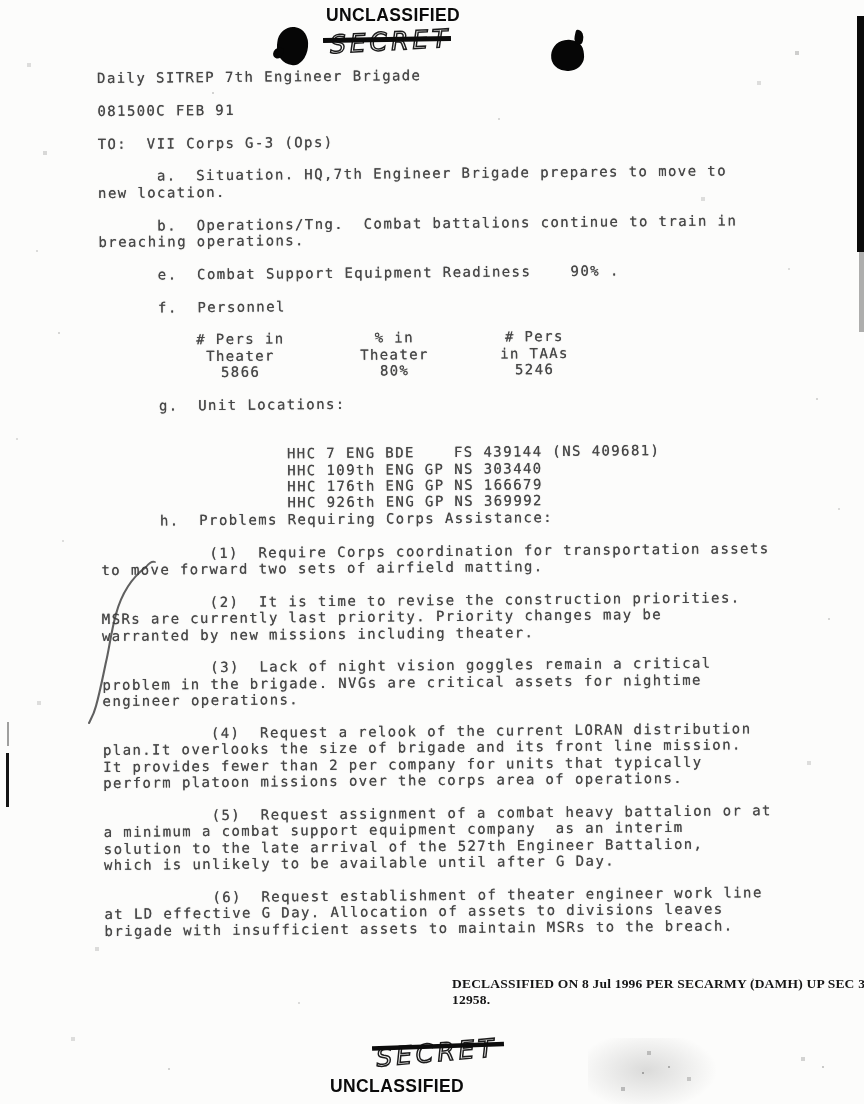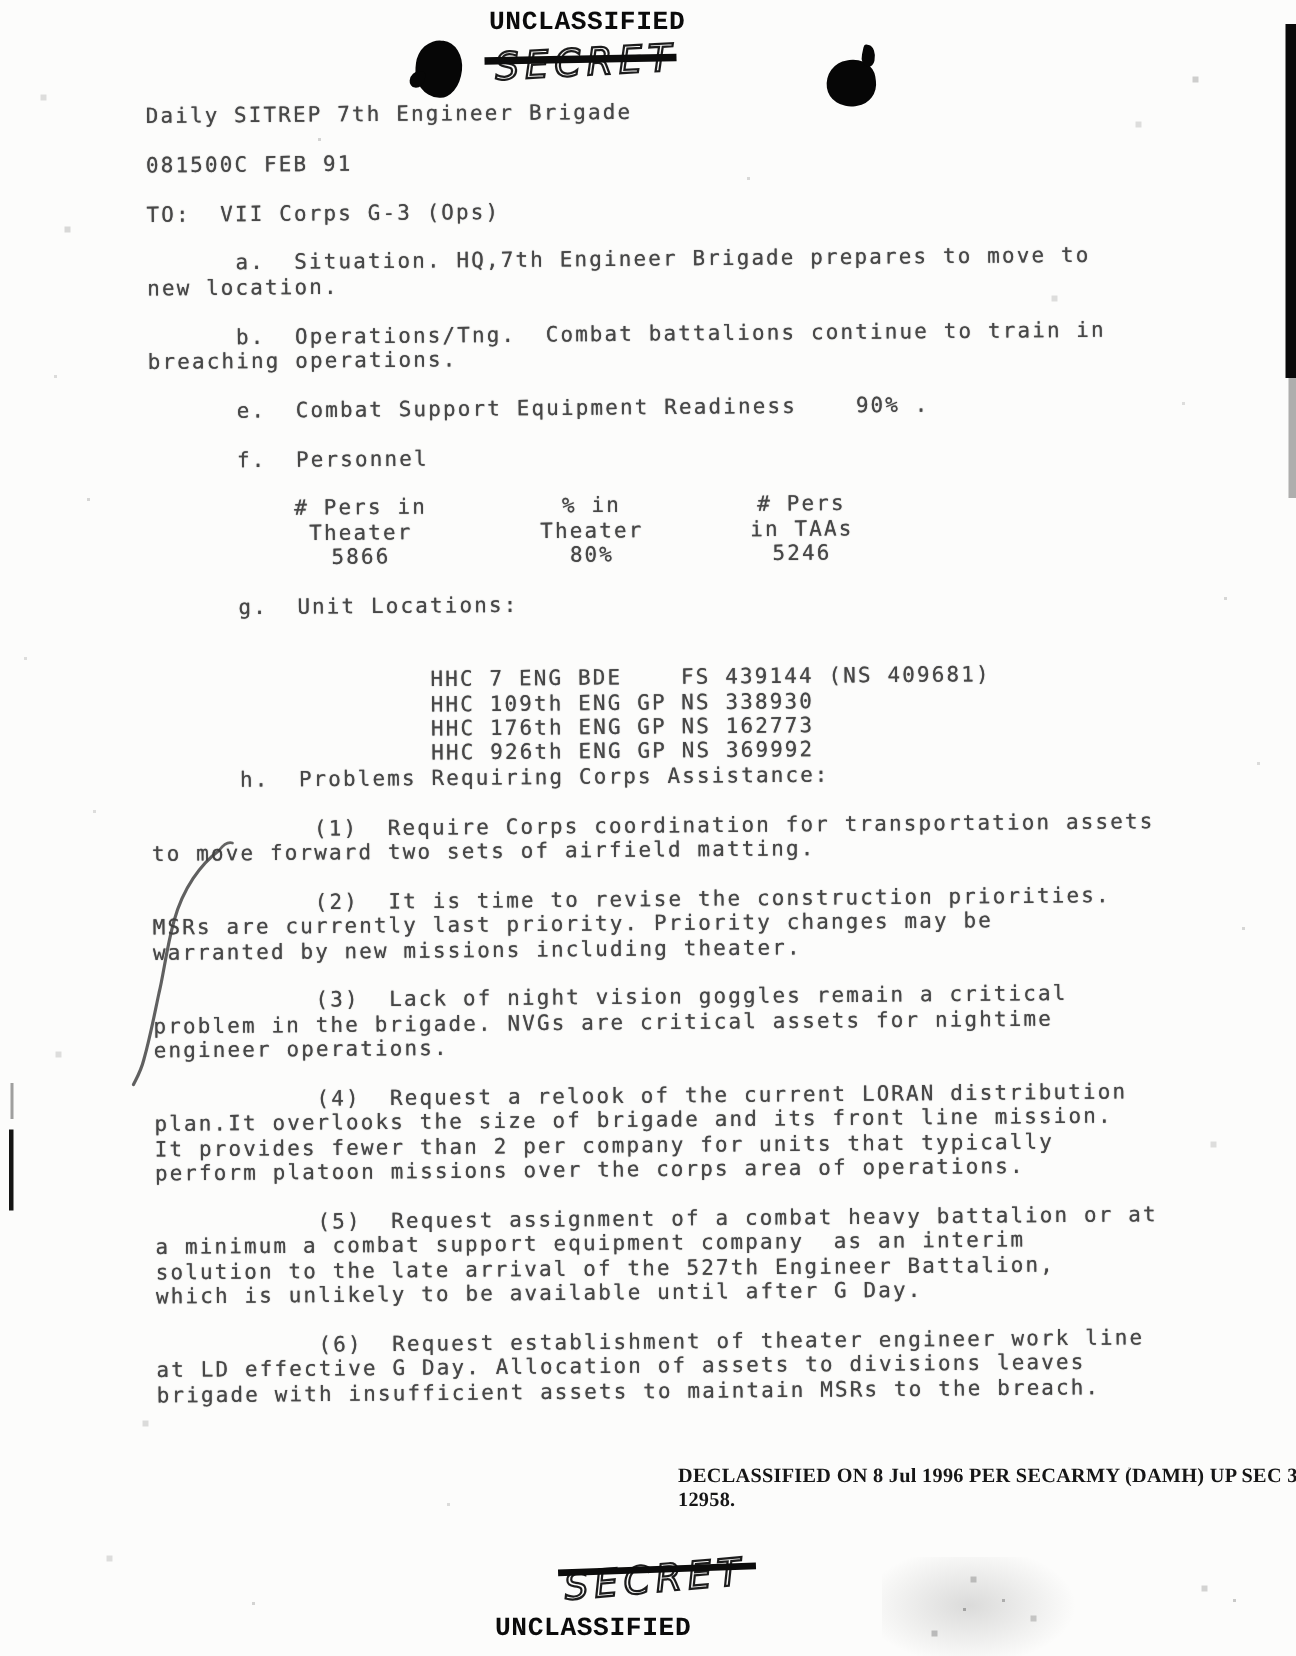--- a/index.html
+++ b/index.html
@@ -27,21 +27,21 @@
   .pcol{position:absolute;top:0;text-align:center;}
   .pcol div{height:16.4px;}
 
   
   .units{margin:0 0 16.4px 108px;}
   .u-row{height:16.4px;white-space:pre;}
   .u-name{display:inline-block;width:167px;}
 
   
   .classification{
-    position:absolute;font-family:Liberation Mono, monospace;
+    position:absolute;font-family:Liberation Sans, sans-serif;
     font-weight:700;font-size:17.5px;letter-spacing:0.4px;color:#0b0b0b;
   }
   .classification.top{left:326px;top:5px;}
   .classification.bottom{left:330px;top:1076px;}
 
   .secret-svg{position:absolute;overflow:visible;}
   .secret-svg text{
     font-family:"DejaVu Sans", sans-serif;font-style:italic;font-size:25px;
     fill:none;stroke:#1c1c1c;stroke-width:1.5px;letter-spacing:4px;
   }
@@ -150,24 +150,24 @@
       </div>
     </div>
 
     <pre>      g.  Unit Locations:</pre>
 
     <div class="units">
       <div class="u-row">
         <span class="u-name">HHC 7 ENG BDE</span><span>FS 439144 (NS 409681)</span>
       </div>
       <div class="u-row">
-        <span class="u-name">HHC 109th ENG GP</span><span>NS 338930</span>
-      </div>
-      <div class="u-row">
-        <span class="u-name">HHC 176th ENG GP</span><span>NS 162773</span>
+        <span class="u-name">HHC 109th ENG GP</span><span>NS 303440</span>
+      </div>
+      <div class="u-row">
+        <span class="u-name">HHC 176th ENG GP</span><span>NS 166679</span>
       </div>
       <div class="u-row">
         <span class="u-name">HHC 926th ENG GP</span><span>NS 369992</span>
       </div>
     </div>
 
     <pre>      h.  Problems Requiring Corps Assistance:</pre>
     <pre>           (1)  Require Corps coordination for transportation assets
 to move forward two sets of airfield matting.</pre>
     <pre>           (2)  It is time to revise the construction priorities.

